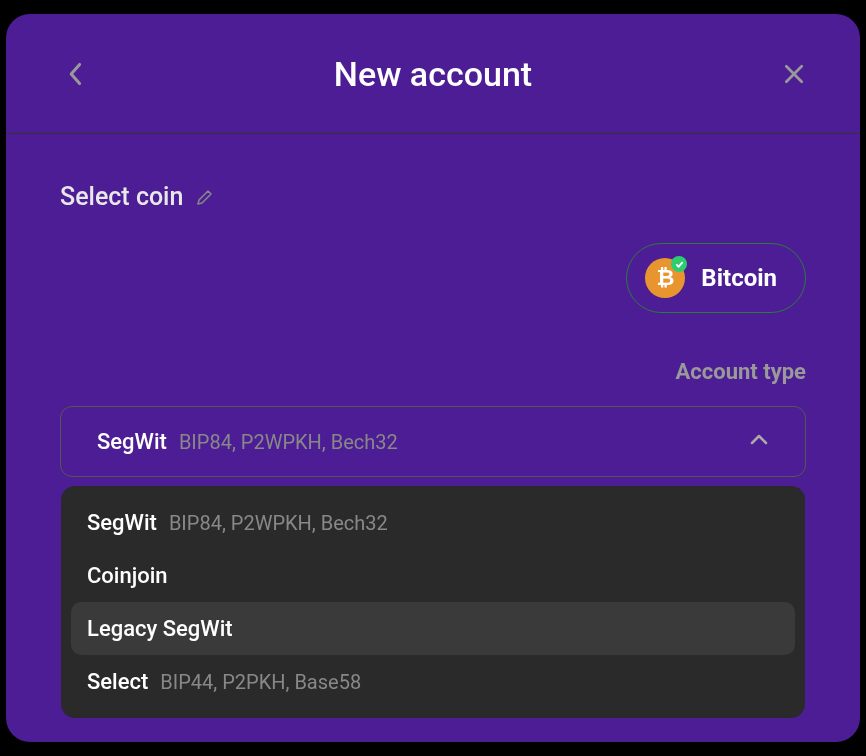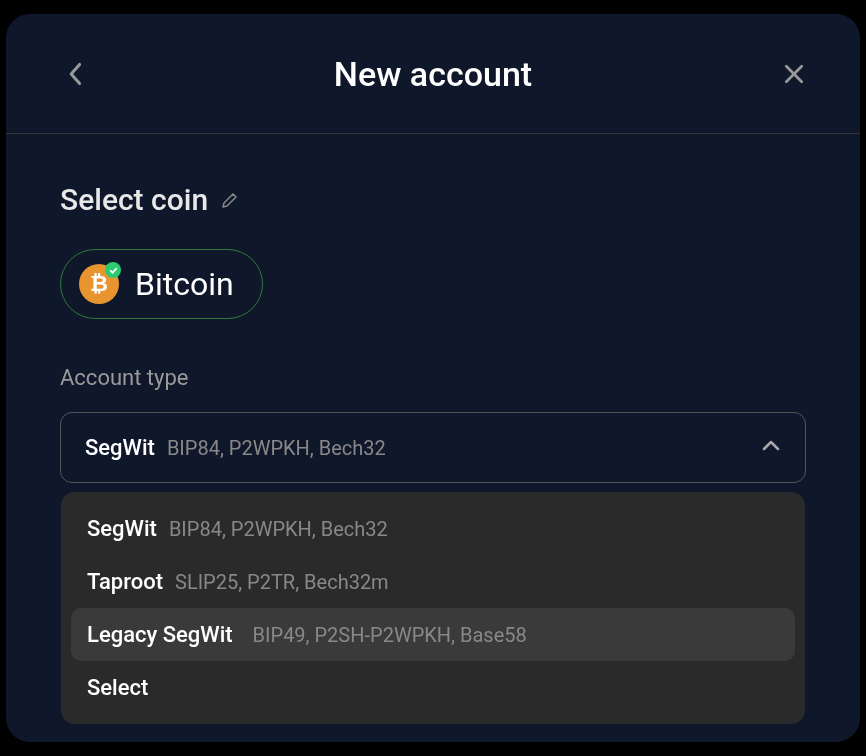--- a/index.html
+++ b/index.html
@@ -7,25 +7,26 @@
       background: #000;
       font-family: -apple-system, BlinkMacSystemFont, "Segoe UI", Roboto, sans-serif;
       width: 866px;
       height: 756px;
       overflow: hidden;
       padding: 14px 6px;
     }
     .modal {
       width: 100%;
       height: 100%;
-      background: #0f172a;
+      background: #4c1d95;
       border-radius: 24px;
       overflow: visible;
       display: flex;
       flex-direction: column;
+      text-align: right;
     }
     .header {
       display: flex;
       align-items: center;
       justify-content: center;
       position: relative;
       height: 120px;
       border-bottom: 1px solid #333;
     }
     .back-btn {
@@ -59,21 +60,21 @@
       cursor: pointer;
       color: #999;
     }
     .content {
       flex: 1;
       padding: 48px 54px 0 54px;
       overflow: visible;
     }
     .section-label {
       color: #e8e8e8;
-      font-size: 30px;
+      font-size: 25px;
       font-weight: 500;
       display: flex;
       align-items: center;
       gap: 14px;
     }
     .edit-icon {
       color: #888;
       width: 16px;
       height: 16px;
       display: inline-flex;
@@ -112,34 +113,34 @@
       width: 16px;
       height: 16px;
       border-radius: 50%;
       background: #2ecc71;
       display: flex;
       align-items: center;
       justify-content: center;
     }
     .coin-name {
       color: #fff;
-      font-size: 32px;
-      font-weight: 400;
+      font-size: 24px;
+      font-weight: 700;
     }
     .section-label-2 {
       margin-top: 46px;
       color: #999;
       font-size: 22px;
-      font-weight: 400;
+      font-weight: 700;
     }
     .select {
       margin-top: 22px;
       border: 1.5px solid #555;
       border-radius: 12px;
-      padding: 22px 24px;
+      padding: 22px 36px;
       display: flex;
       align-items: center;
       justify-content: space-between;
       cursor: pointer;
       position: relative;
     }
     .select-text {
       display: flex;
       align-items: baseline;
       gap: 12px;
@@ -247,26 +248,25 @@
             <polyline points="3 9 10 2 17 9"></polyline>
           </svg>
       </span>
 
       <div class="dropdown" id="dropdown">
           <div class="option">
             <span class="opt-primary">SegWit</span>
             <span class="opt-secondary">BIP84, P2WPKH, Bech32</span>
           </div>
           <div class="option">
-            <span class="opt-primary">Taproot</span>
-            <span class="opt-secondary">SLIP25, P2TR, Bech32m</span>
+            <span class="opt-primary">Coinjoin</span>
           </div>
           <div class="option option-highlight">
             <span class="opt-primary">Legacy SegWit</span>
-            <span class="opt-secondary">BIP49, P2SH-P2WPKH, Base58</span>
           </div>
           <div class="option">
             <span class="opt-primary">Select</span>
+            <span class="opt-secondary">BIP44, P2PKH, Base58</span>
           </div>
         </div>
     </div>
   </div>
 </div>
 
 </body></html>

